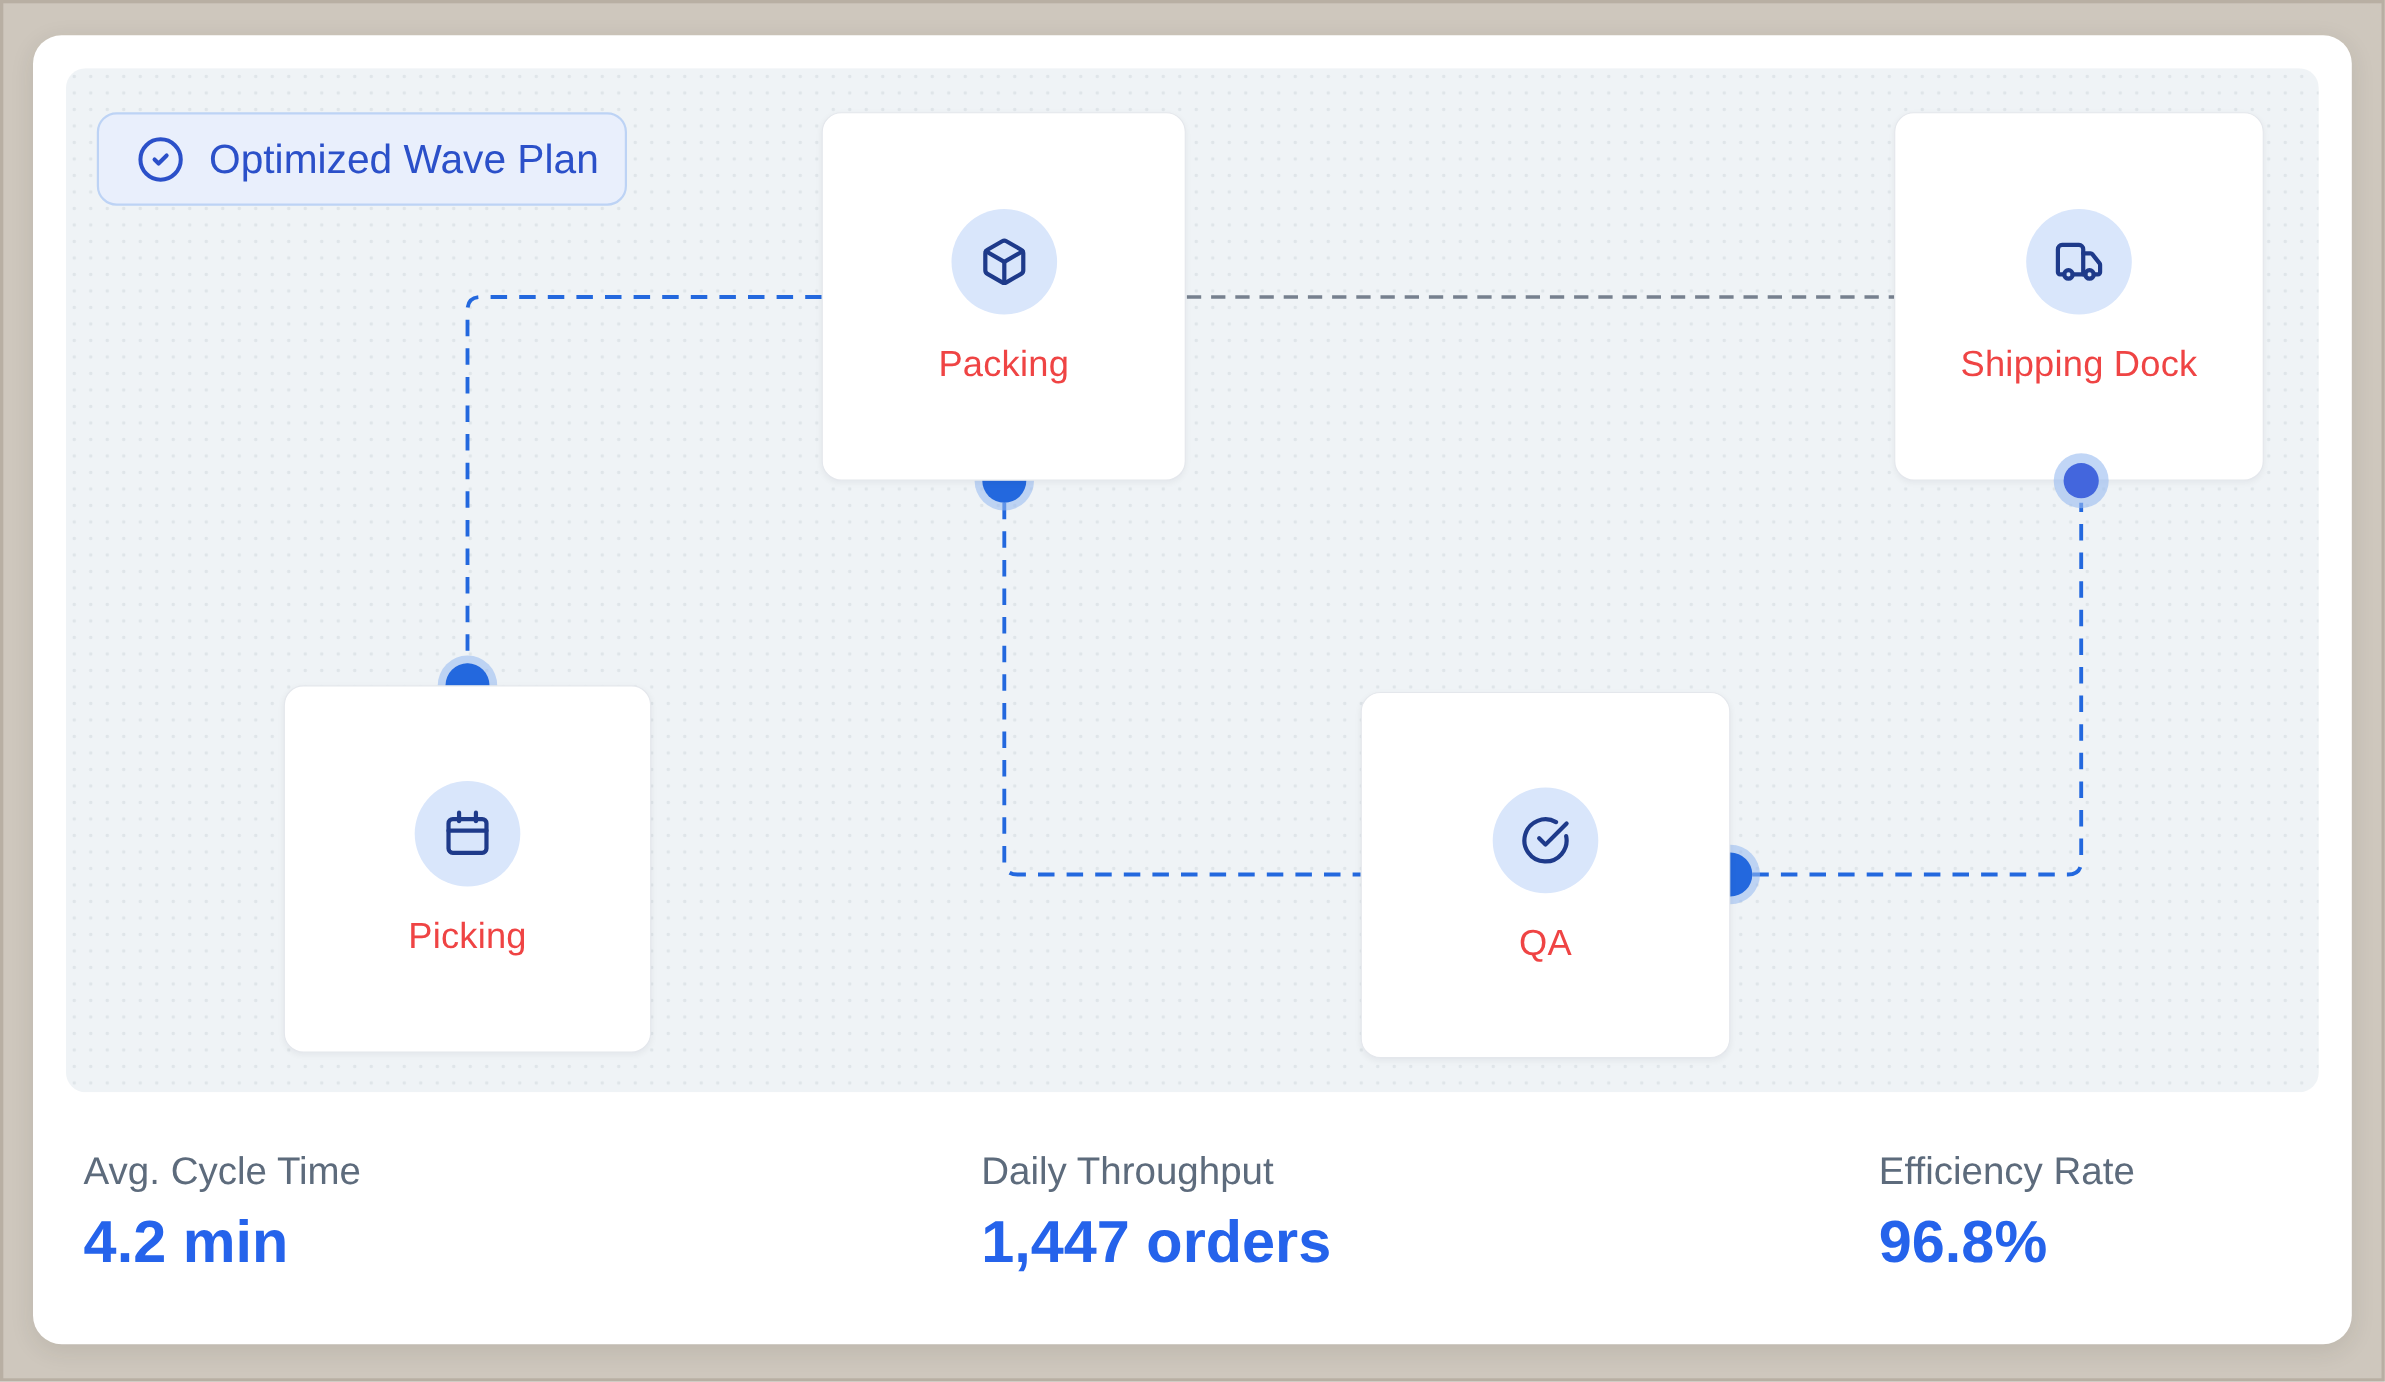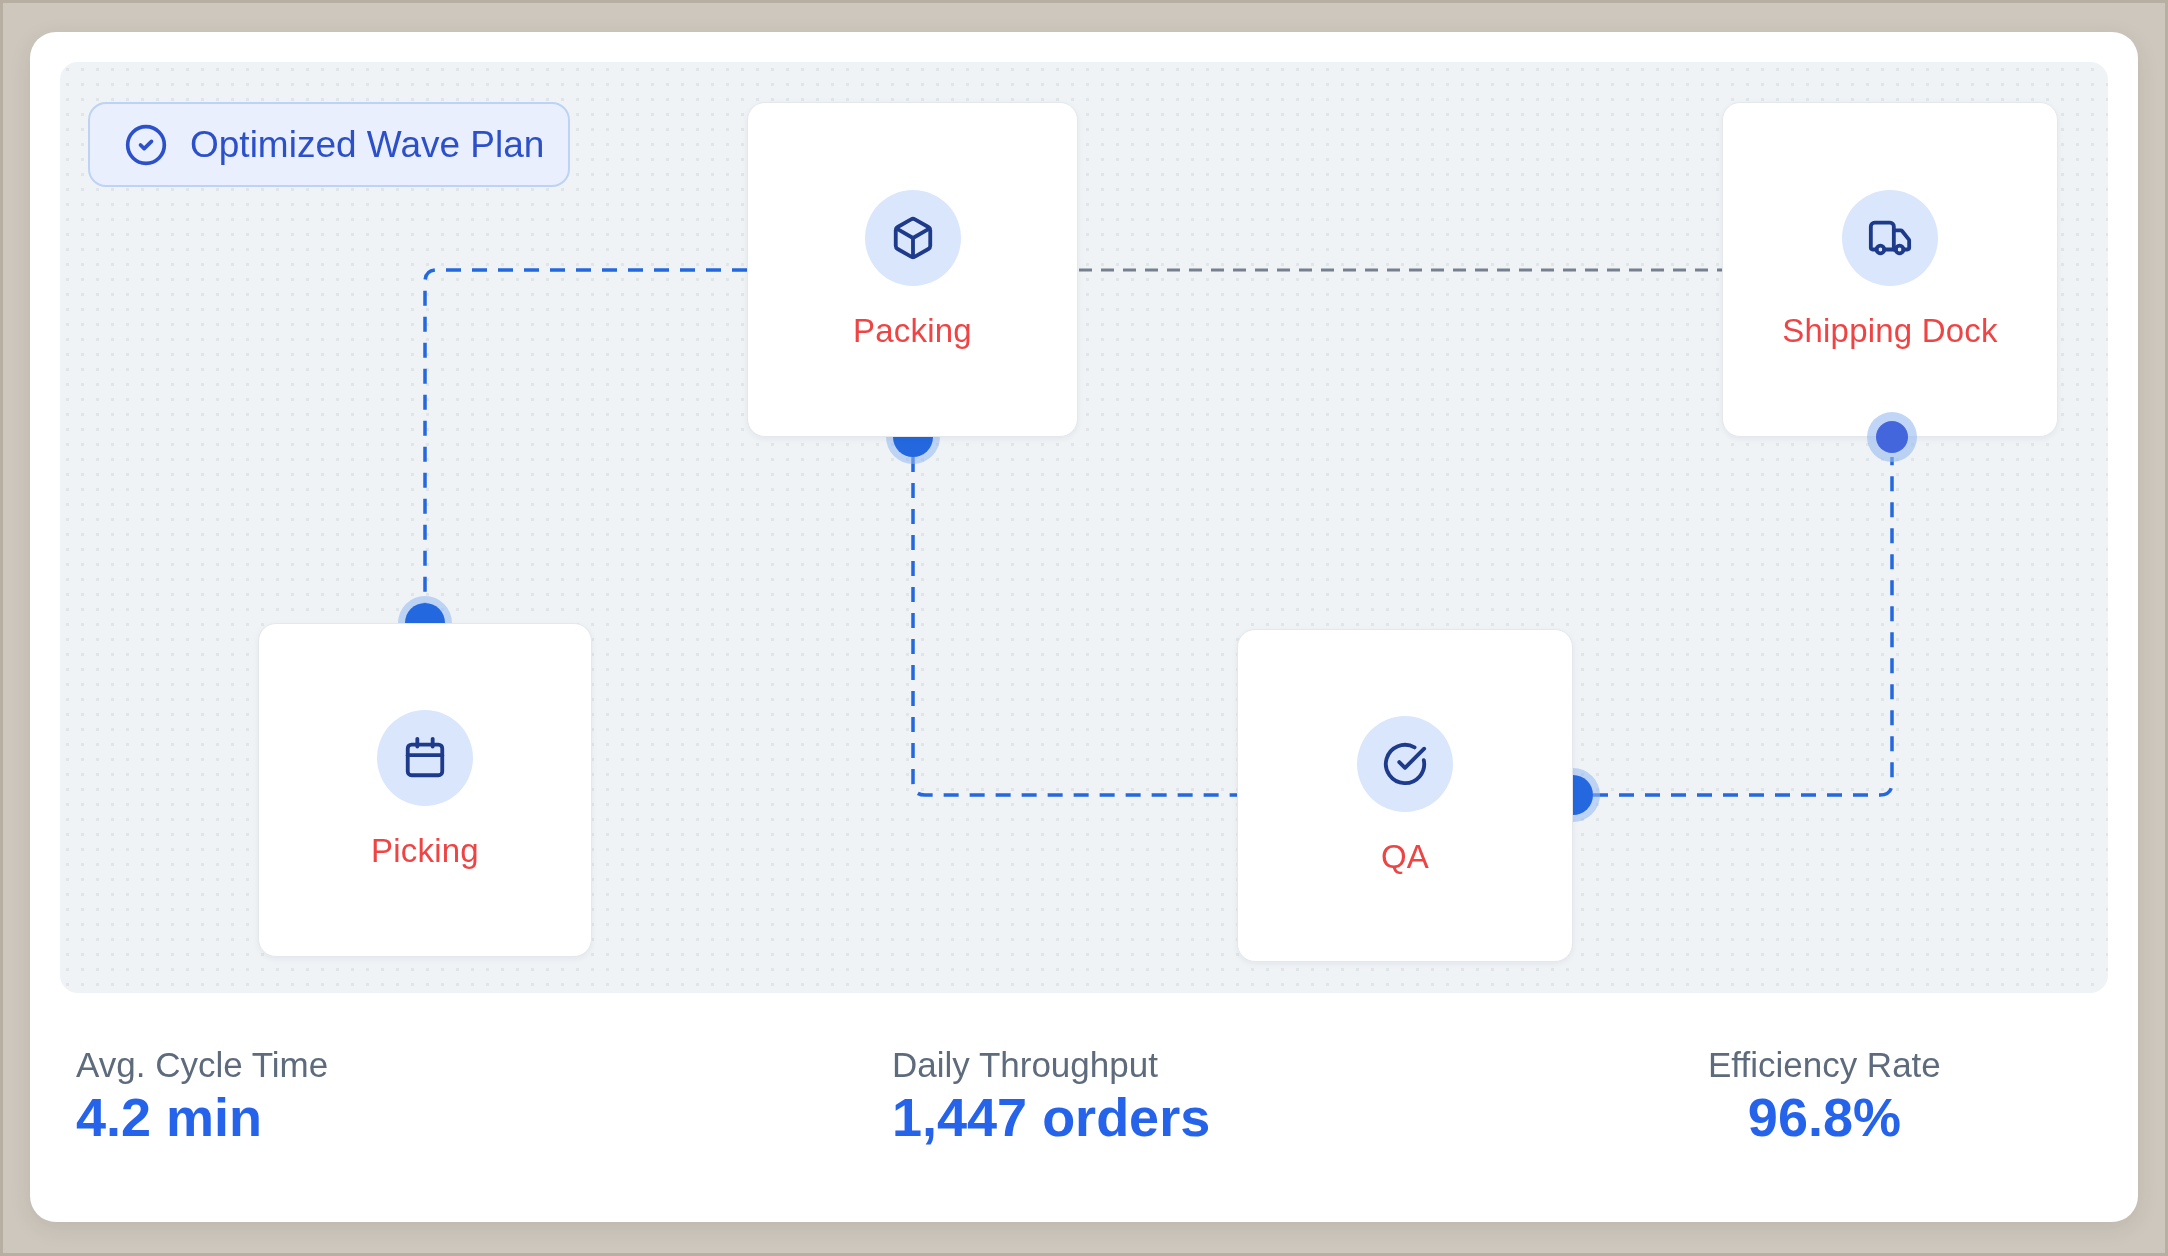--- a/index.html
+++ b/index.html
@@ -76,24 +76,24 @@
     position:absolute;left:28px;top:40px;width:482px;height:85px;z-index:5;
     background:#e9effc;border:2px solid #bdd3f5;border-radius:18px;
     display:flex;align-items:center;gap:22px;padding:0 34px;
     color:var(--badge-blue);
   }
   .badge svg{width:44px;height:44px;flex:none;}
   .badge-label{font-size:37px;font-weight:500;white-space:nowrap;}
   
   .stat{position:absolute;top:1012px;}
   .stat-label{font-size:35px;color:var(--stat-label-gray);line-height:1.2;}
-  .stat-value{font-size:54px;font-weight:700;color:var(--accent-blue);line-height:1.15;}
+  .stat-value{font-size:54px;font-weight:700;color:var(--accent-blue);margin-top:12px;line-height:1.15;}
   #stat-cycle{left:46px;}
   #stat-throughput{left:862px;}
-  #stat-efficiency{left:1678px;text-align:center;}
+  #stat-efficiency{left:1678px;}
 </style>
 </head>
 <body>
 
 <div class="window">
 
   <div class="canvas">
 
     <svg class="edges" width="2048" height="931" viewBox="0 0 2048 931">
 

